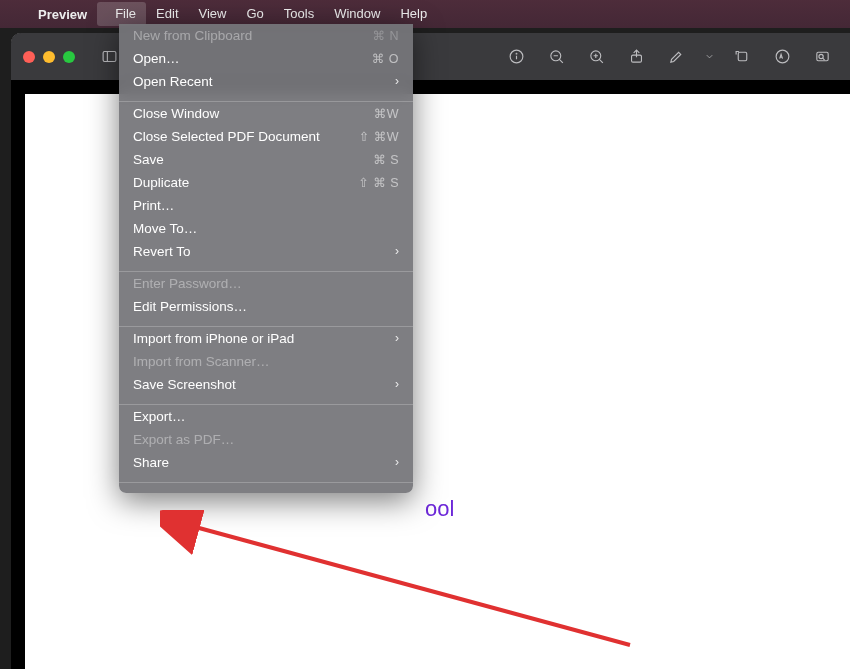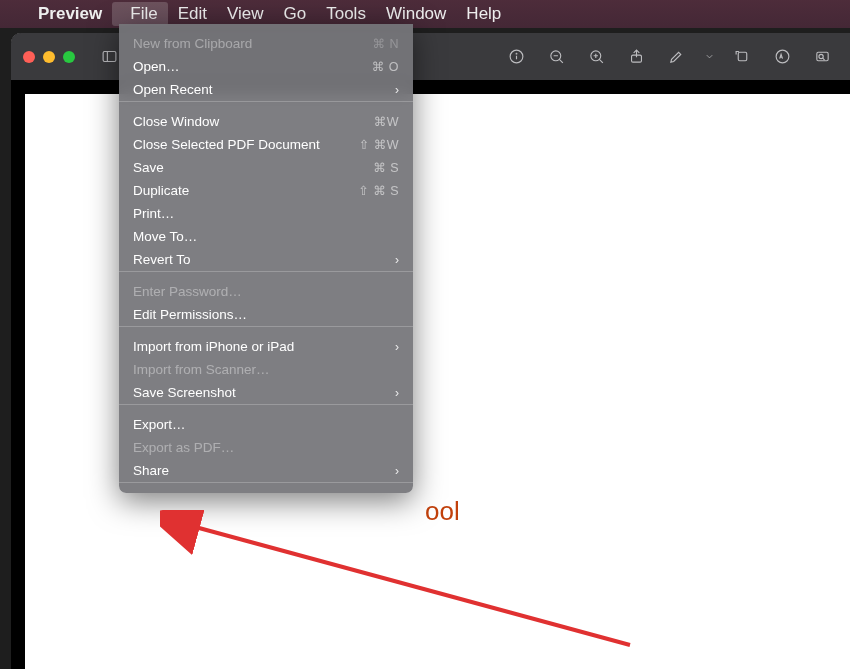--- a/index.html
+++ b/index.html
@@ -7,21 +7,21 @@
 
   
   .menubar {
     height: 28px;
     background: linear-gradient(to bottom, rgba(80,45,60,0.95), rgba(70,40,55,0.95));
     display: flex;
     align-items: center;
     padding: 0 6px;
     gap: 0;
     color: #eee;
-    font-size: 17px;
+    font-size: 13px;
   }
   .menubar .apple { width: 22px; text-align: center; font-size: 14px; }
   .menubar .app-name { font-weight: 700; padding: 0 10px; }
   .menubar .mitem { padding: 0 10px; line-height: 24px; height: 24px; cursor: default; }
   .menubar .mitem.active { background: rgba(255,255,255,0.18); border-radius: 3px; padding-left: 18px; }
 
   
   .window {
     position: absolute;
     left: 11px; top: 33px; right: 0; bottom: 0;
@@ -54,40 +54,40 @@
     padding: 14px 0 0 14px;
   }
   .page {
     background: #fff;
     width: 100%; height: 100%;
     position: relative;
   }
   .page-text {
     position: absolute;
     left: 400px; top: 402px;
-    font-size: 26px;
-    color: #c2410c;
+    font-size: 22px;
+    color: #6d28d9;
   }
 
   
   .dropdown {
     position: absolute;
     left: 119px; top: 24px;
     width: 294px;
     background: rgba(118,118,122,0.94);
     backdrop-filter: blur(8px);
     border-radius: 0 0 7px 7px;
     box-shadow: 0 8px 30px rgba(0,0,0,0.5);
     padding: 4px 0 6px 0;
     color: #fff;
     font-size: 13.5px;
   }
   .dropdown .row {
     display: flex;
-    align-items: flex-end;
+    align-items: flex-start;
     height: 23px;
     padding: 0 14px 0 14px;
     cursor: default;
     gap: 29px;
   }
   .dropdown .row .label { flex: 1; white-space: nowrap; }
   .dropdown .row .short { color: rgba(255,255,255,0.55); font-size: 12.5px; letter-spacing: 0.5px; min-width: 40px; text-align: right; }
   .dropdown .row .chev { color: rgba(255,255,255,0.85); font-size: 12px; padding-left: 6px; }
   .dropdown .row.disabled { color: rgba(255,255,255,0.38); }
   .dropdown .row.disabled .short { color: rgba(255,255,255,0.25); }

